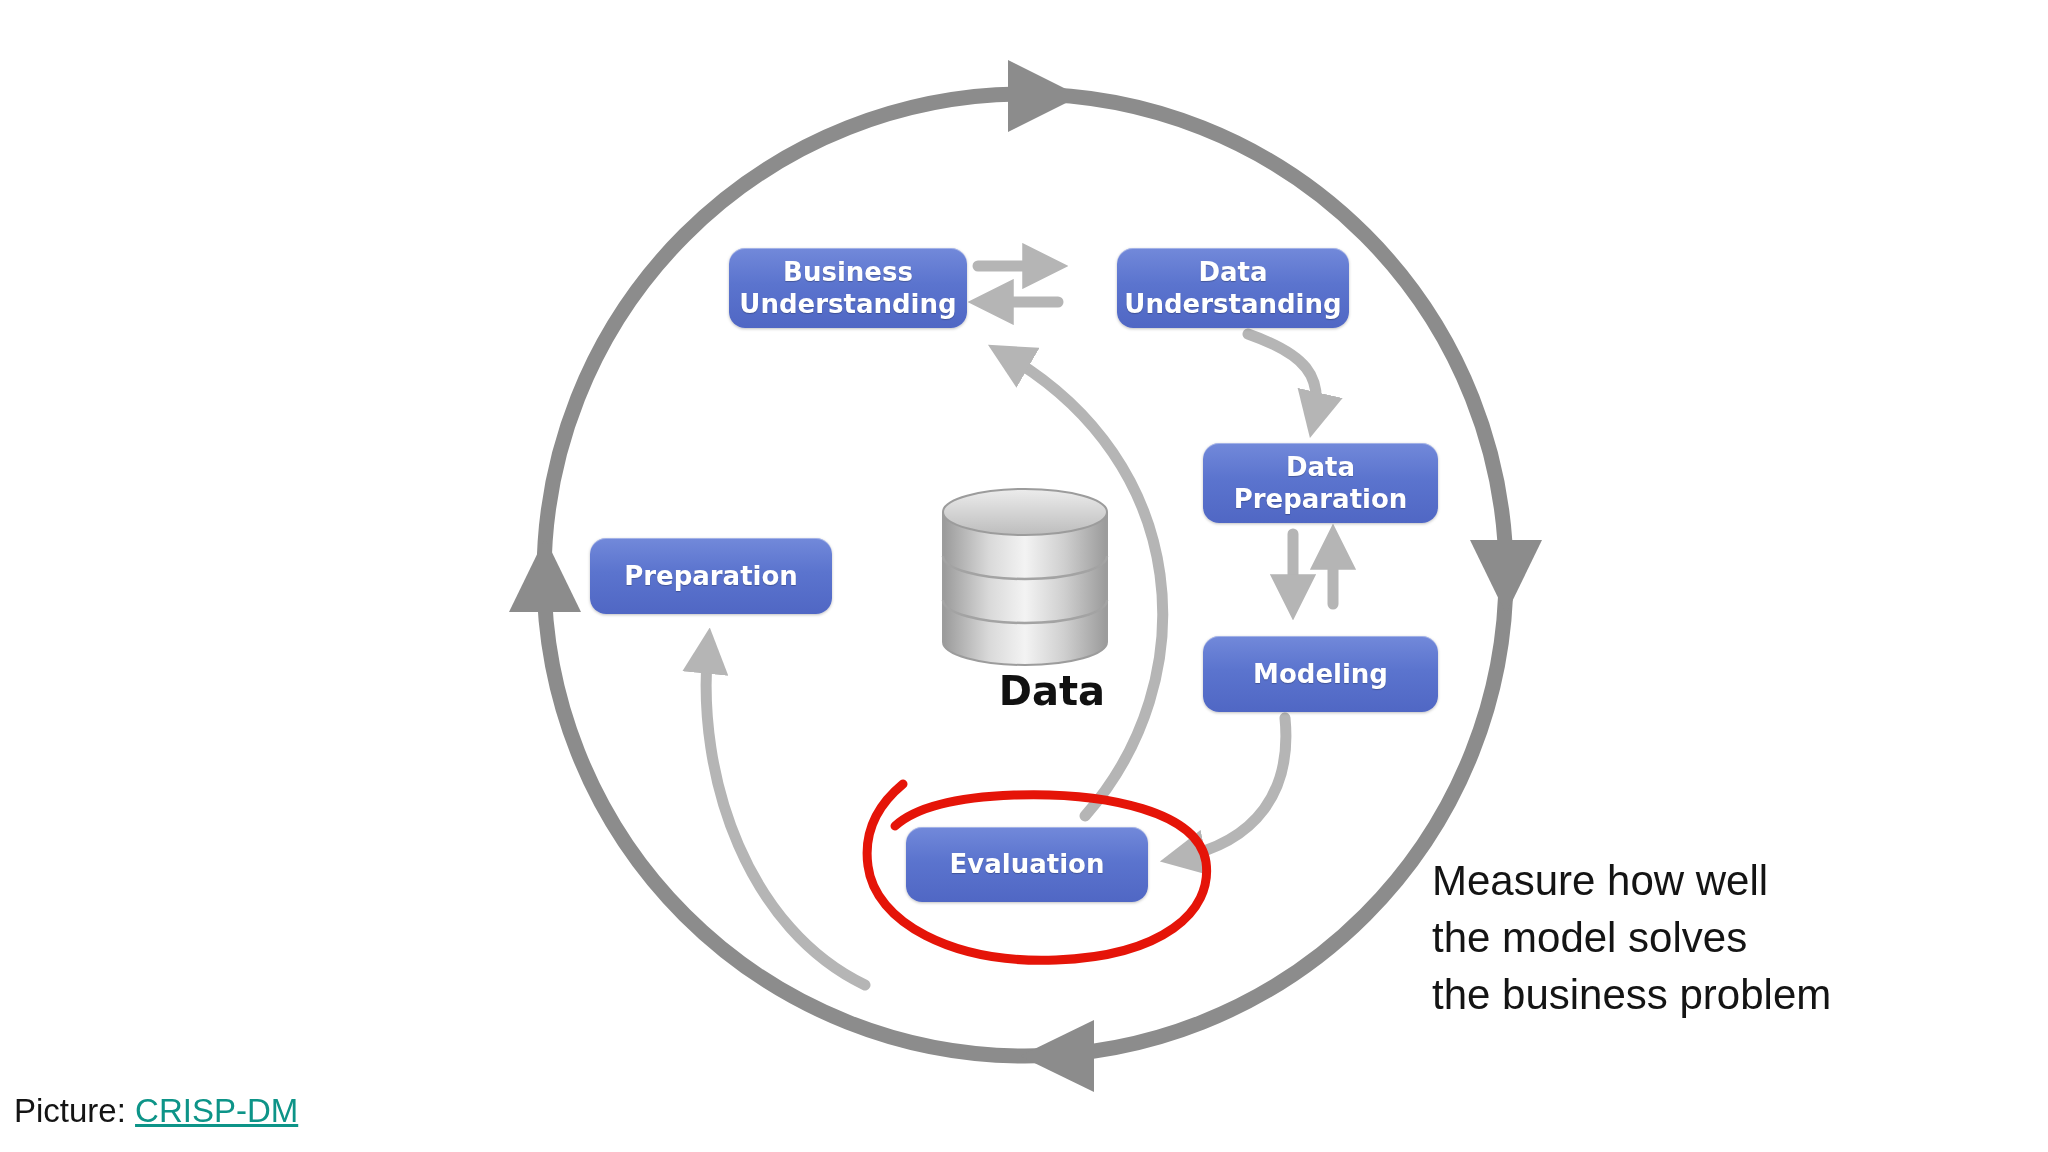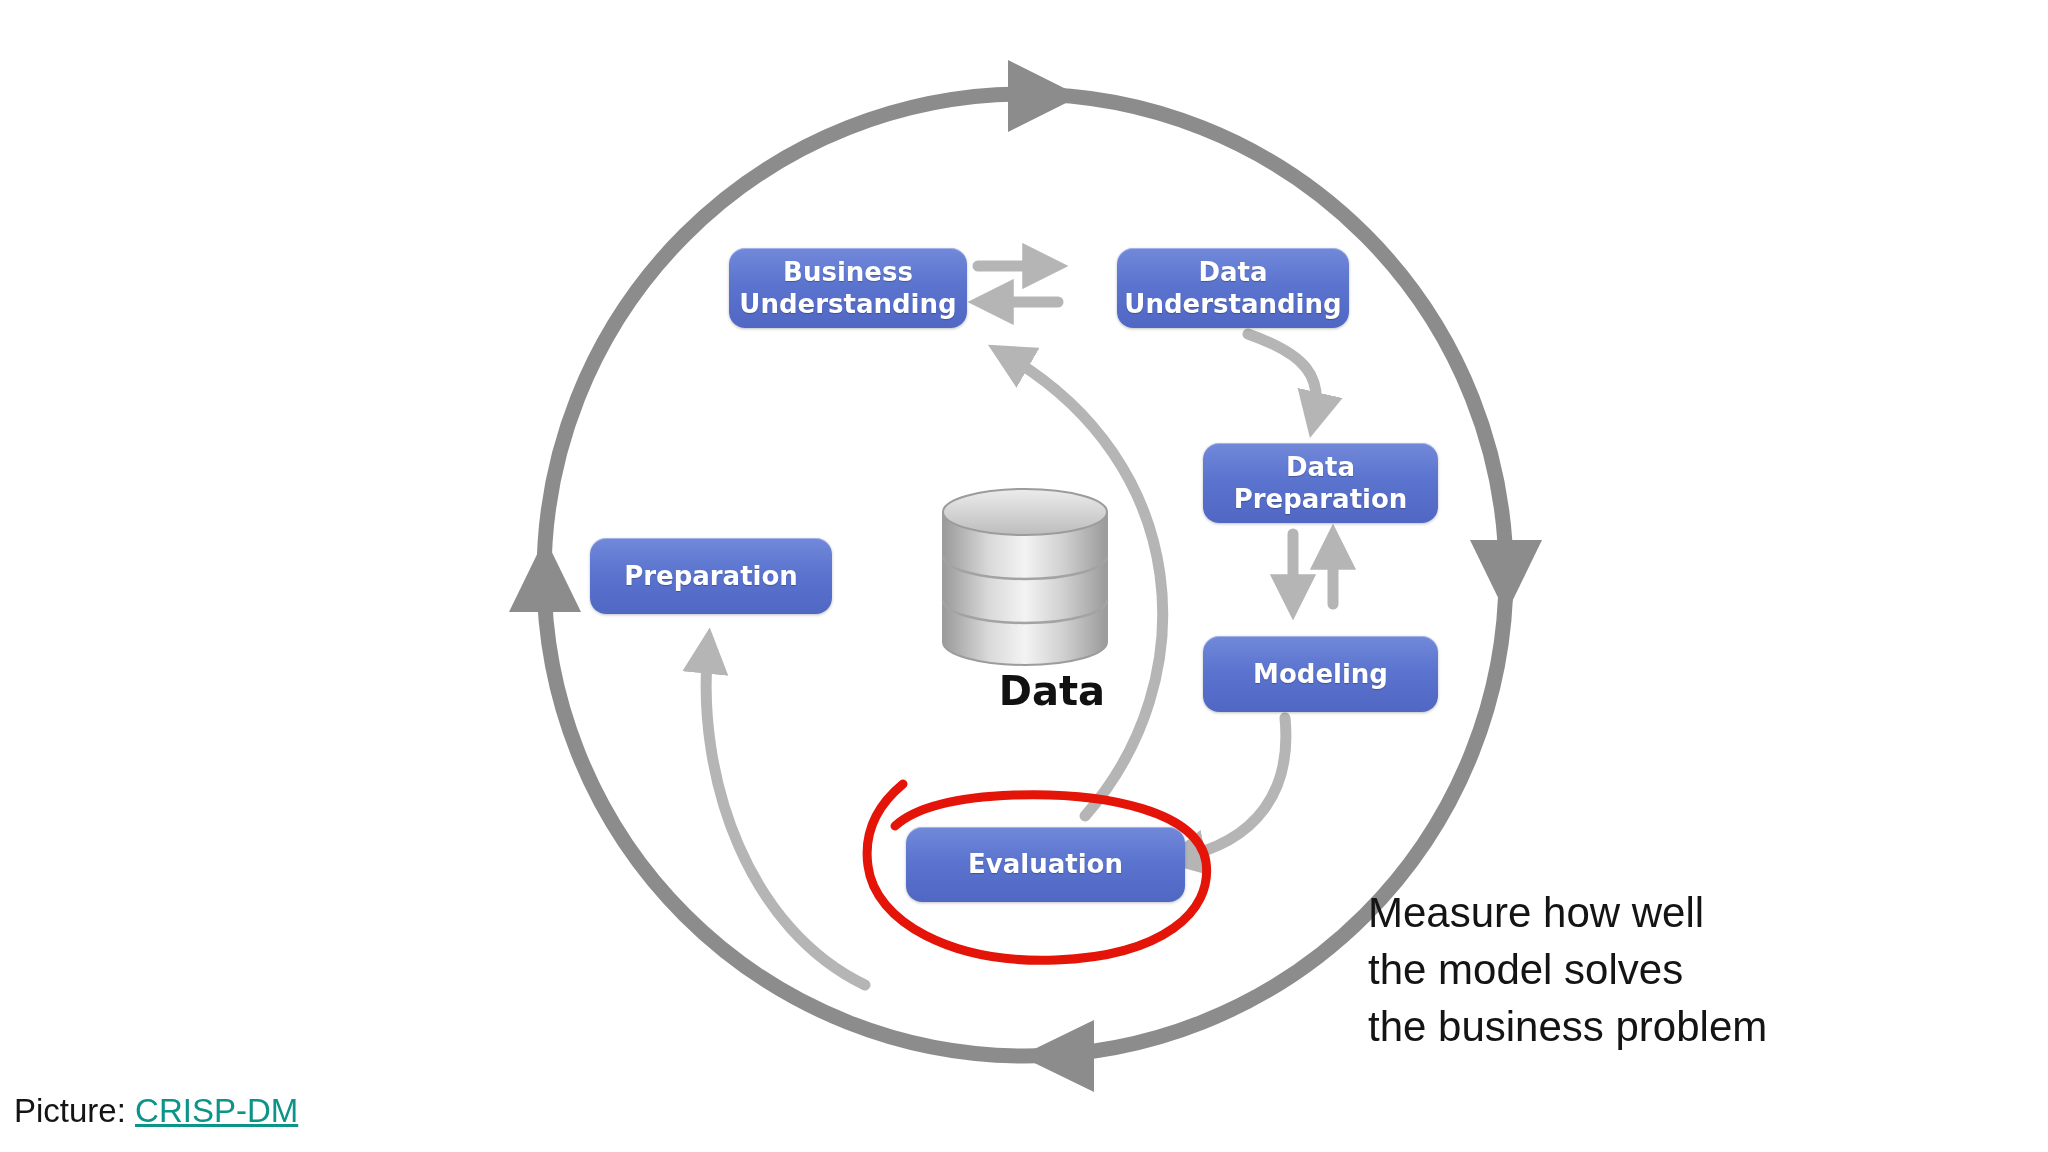--- a/index.html
+++ b/index.html
@@ -87,27 +87,27 @@
   </svg>
 
   <div class="node" style="left:729px; top:248px; width:238px; height:80px;">Business Understanding</div>
 
   <div class="node" style="left:1117px; top:248px; width:232px; height:80px;">Data Understanding</div>
 
   <div class="node" style="left:1203px; top:443px; width:235px; height:80px;">Data Preparation</div>
 
   <div class="node" style="left:1203px; top:636px; width:235px; height:76px;">Modeling</div>
 
-  <div class="node" style="left:906px; top:827px; width:279px; height:75px;">Evaluation</div>
+  <div class="node" style="left:906px; top:827px; width:242px; height:75px;">Evaluation</div>
 
   <div class="node" style="left:590px; top:538px; width:242px; height:76px;">Preparation</div>
 
   <div class="data-label" style="left:945px; top:668px;">Data</div>
 
-  <div class="annotation" style="left:1368px; top:852px;margin-top:32px;">Measure how well
+  <div class="annotation" style="left:1432px; top:852px;">Measure how well
 the model solves
 the business problem</div>
 
   <div class="caption" style="left:14px; top:1072px;">
     <span>Picture: </span><a>CRISP-DM</a>
   </div>
 
 </div>
 
 </body></html>

